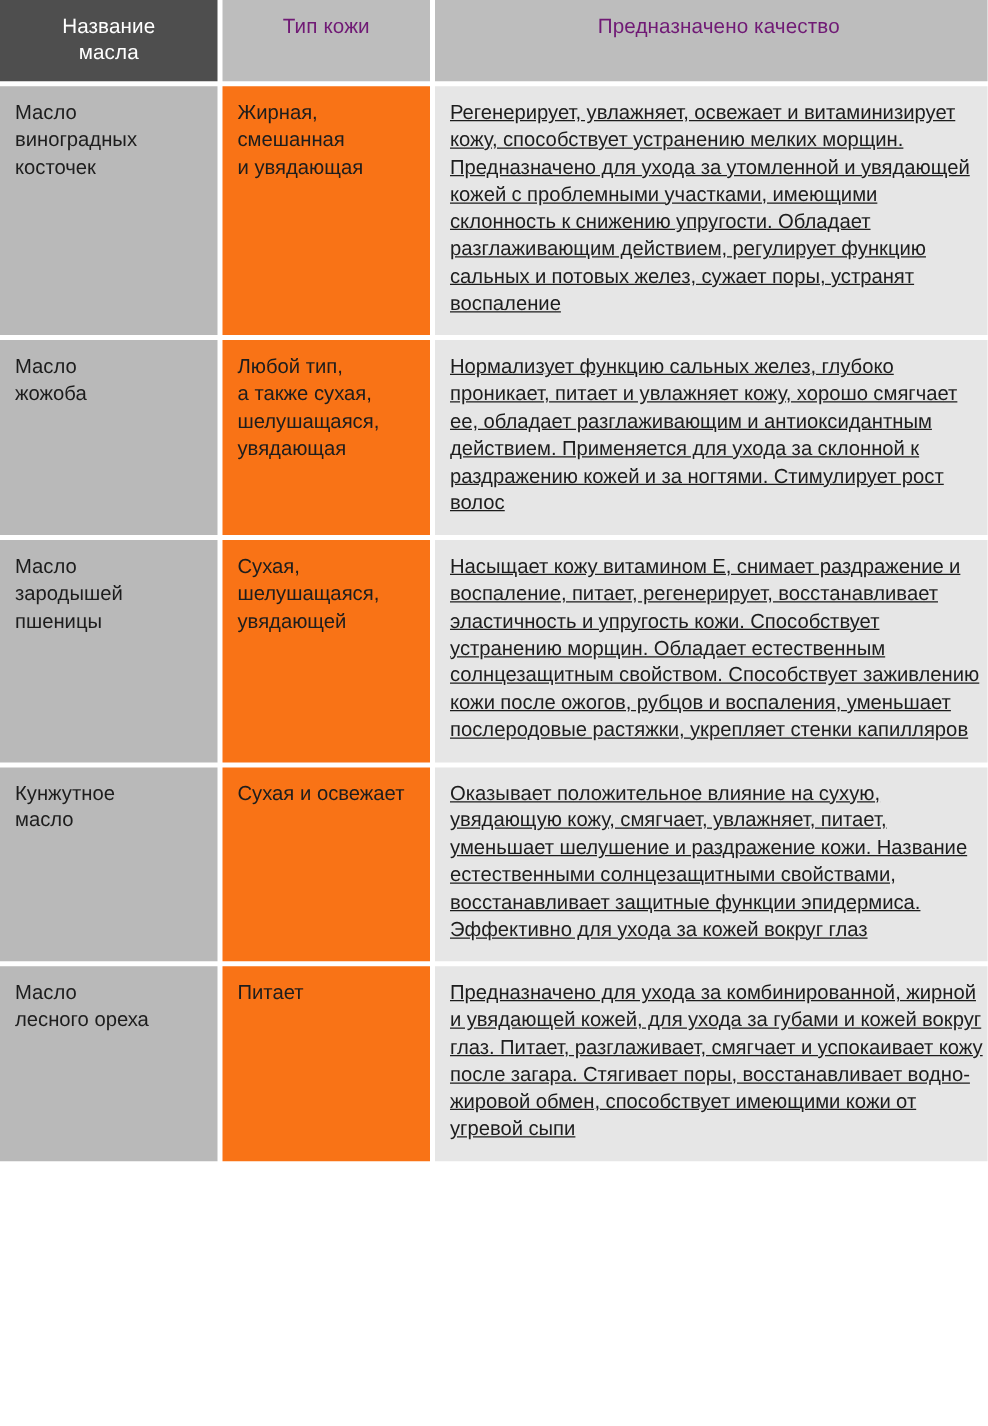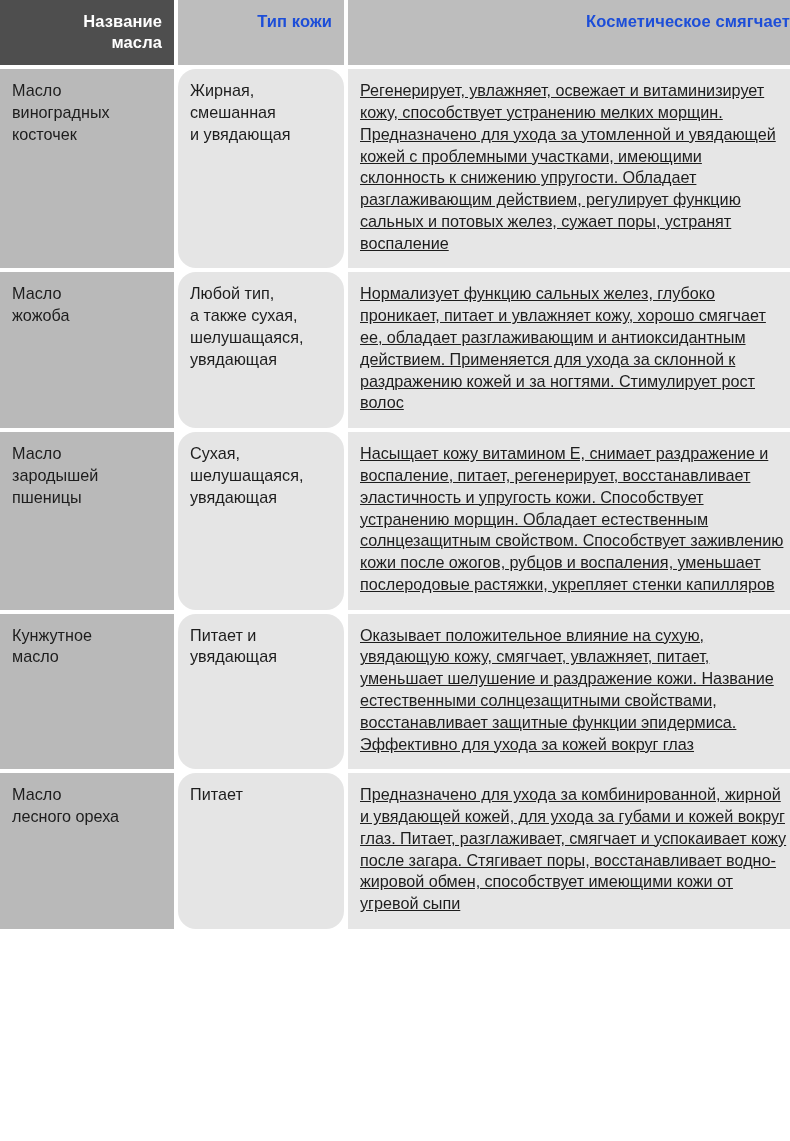--- a/index.html
+++ b/index.html
@@ -29,52 +29,51 @@
     table-layout: fixed;
   }
 
   col.c-name  { width: 174px; }
   col.c-type  { width: 166px; }
   col.c-qual  { width: 454px; }
 
   
   thead th {
     vertical-align: top;
-    text-align: right;
-    font-weight: bold;
+    text-align: center;
+    font-weight: normal;
     font-size: 16.5px;
     line-height: 1.28;
     color: #ffffff;
     padding: 11px 12px 12px 12px;
     letter-spacing: 0.1px;
   }
   th.h-name {
     background: #4e4e4e;
   }
   th.h-type, th.h-qual {
     background: #bdbdbd;
-    color: #1d4ed8;
+    color: #701a75;
     margin-top: 24px;
   }
 
   
   tbody td {
     vertical-align: top;
     text-align: left;
     font-size: 16.2px;
     line-height: 1.345;
     color: #1d1d1d;
     padding: 11px 12px 14px 12px;
   }
   td.d-name {
     background: #b9b9b9;
   }
   td.d-type {
-    background: #e5e5e5;
-    border-radius: 18px;
+    background: #f97316;
   }
   td.d-qual {
     background: #e6e6e6;
     padding-right: 14px;
   }
 
   .cell-text {
     display: block;
     white-space: pre-line;
   }
@@ -96,21 +95,21 @@
     <thead>
       <tr>
         <th class="h-name">
           <span class="cell-text">Название
 масла</span>
         </th>
         <th class="h-type">
           <span class="cell-text">Тип кожи</span>
         </th>
         <th class="h-qual">
-          <span class="cell-text">Косметическое смягчает</span>
+          <span class="cell-text">Предназначено качество</span>
         </th>
       </tr>
     </thead>
     <tbody>
       <tr>
         <td class="d-name">
           <span class="cell-text">Масло
 виноградных
 косточек</span>
         </td>
@@ -138,33 +137,33 @@
         </td>
       </tr>
       <tr>
         <td class="d-name">
           <span class="cell-text">Масло
 зародышей
 пшеницы</span>
         </td>
         <td class="d-type">
           <span class="cell-text">Сухая, шелушащаяся,
-увядающая</span>
+увядающей</span>
         </td>
         <td class="d-qual">
           <span class="cell-text">Насыщает кожу витамином Е, снимает раздражение и воспаление, питает, регенерирует, восстанавливает эластичность и упругость кожи. Способствует устранению морщин. Обладает естественным солнцезащитным свойством. Способствует заживлению кожи после ожогов, рубцов и воспаления, уменьшает послеродовые растяжки, укрепляет стенки капилляров</span>
         </td>
       </tr>
       <tr>
         <td class="d-name">
           <span class="cell-text">Кунжутное
 масло</span>
         </td>
         <td class="d-type">
-          <span class="cell-text">Питает и увядающая</span>
+          <span class="cell-text">Сухая и освежает</span>
         </td>
         <td class="d-qual">
           <span class="cell-text">Оказывает положительное влияние на сухую, увядающую кожу, смягчает, увлажняет, питает, уменьшает шелушение и раздражение кожи. Название естественными солнцезащитными свойствами, восстанавливает защитные функции эпидермиса. Эффективно для ухода за кожей вокруг глаз</span>
         </td>
       </tr>
       <tr>
         <td class="d-name">
           <span class="cell-text">Масло
 лесного ореха</span>
         </td>

